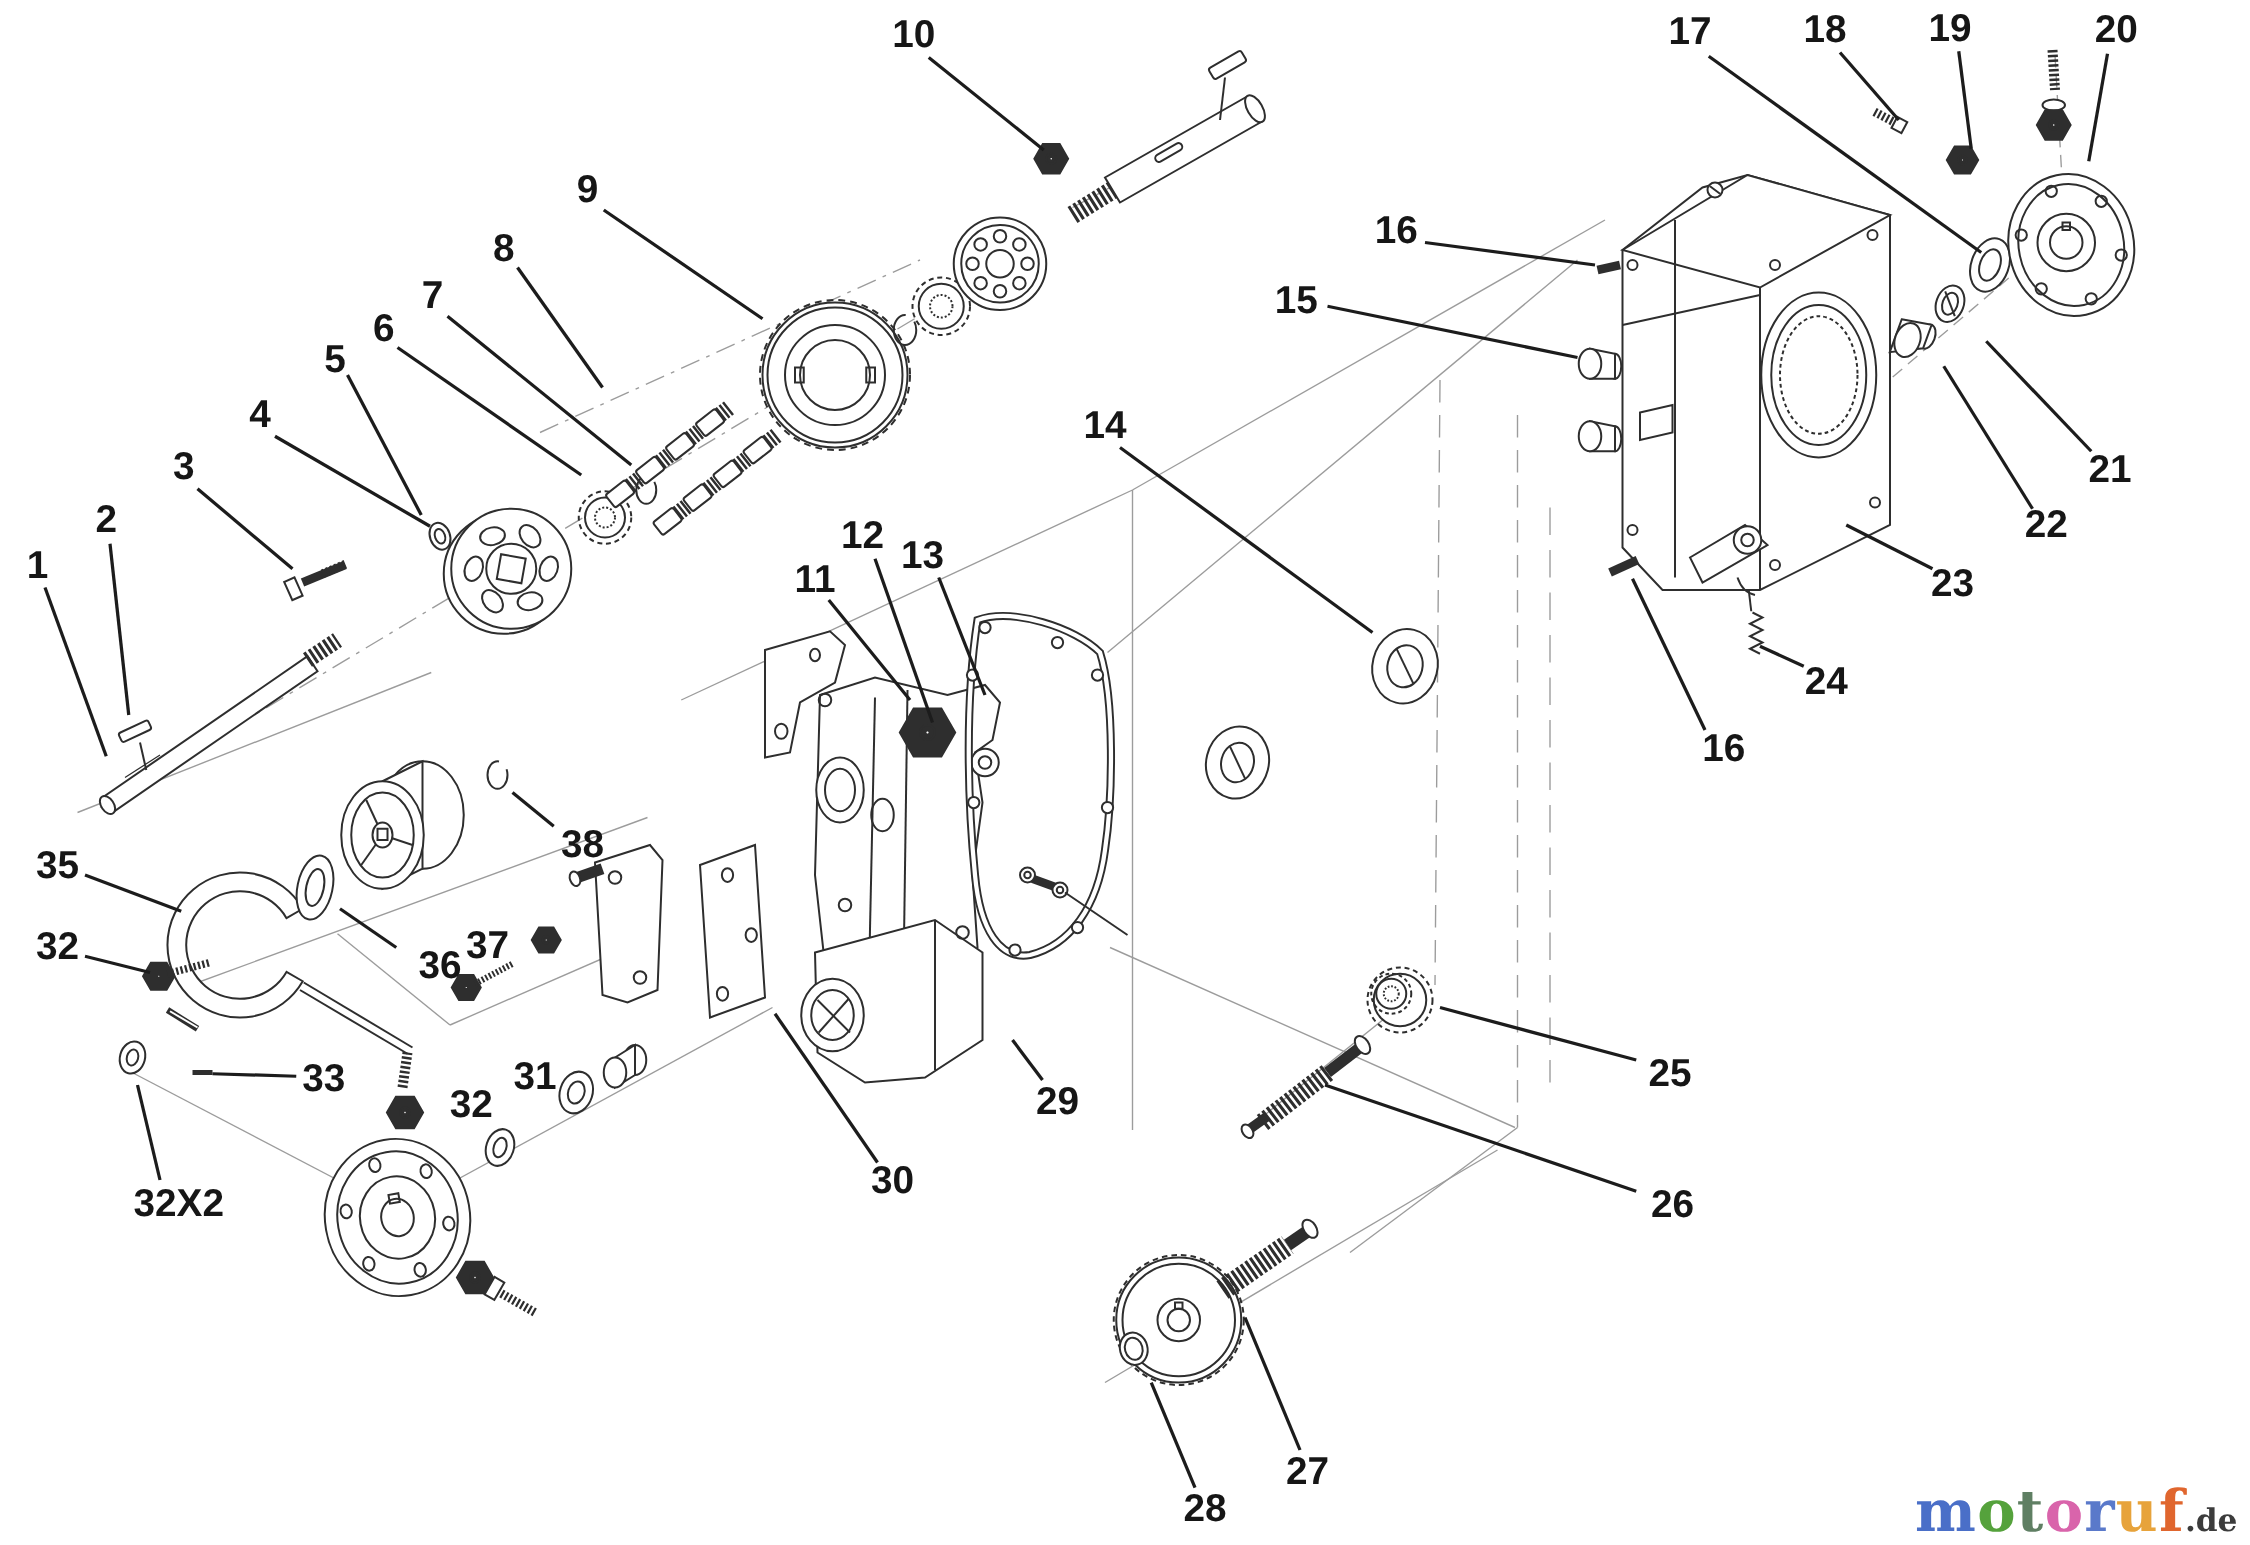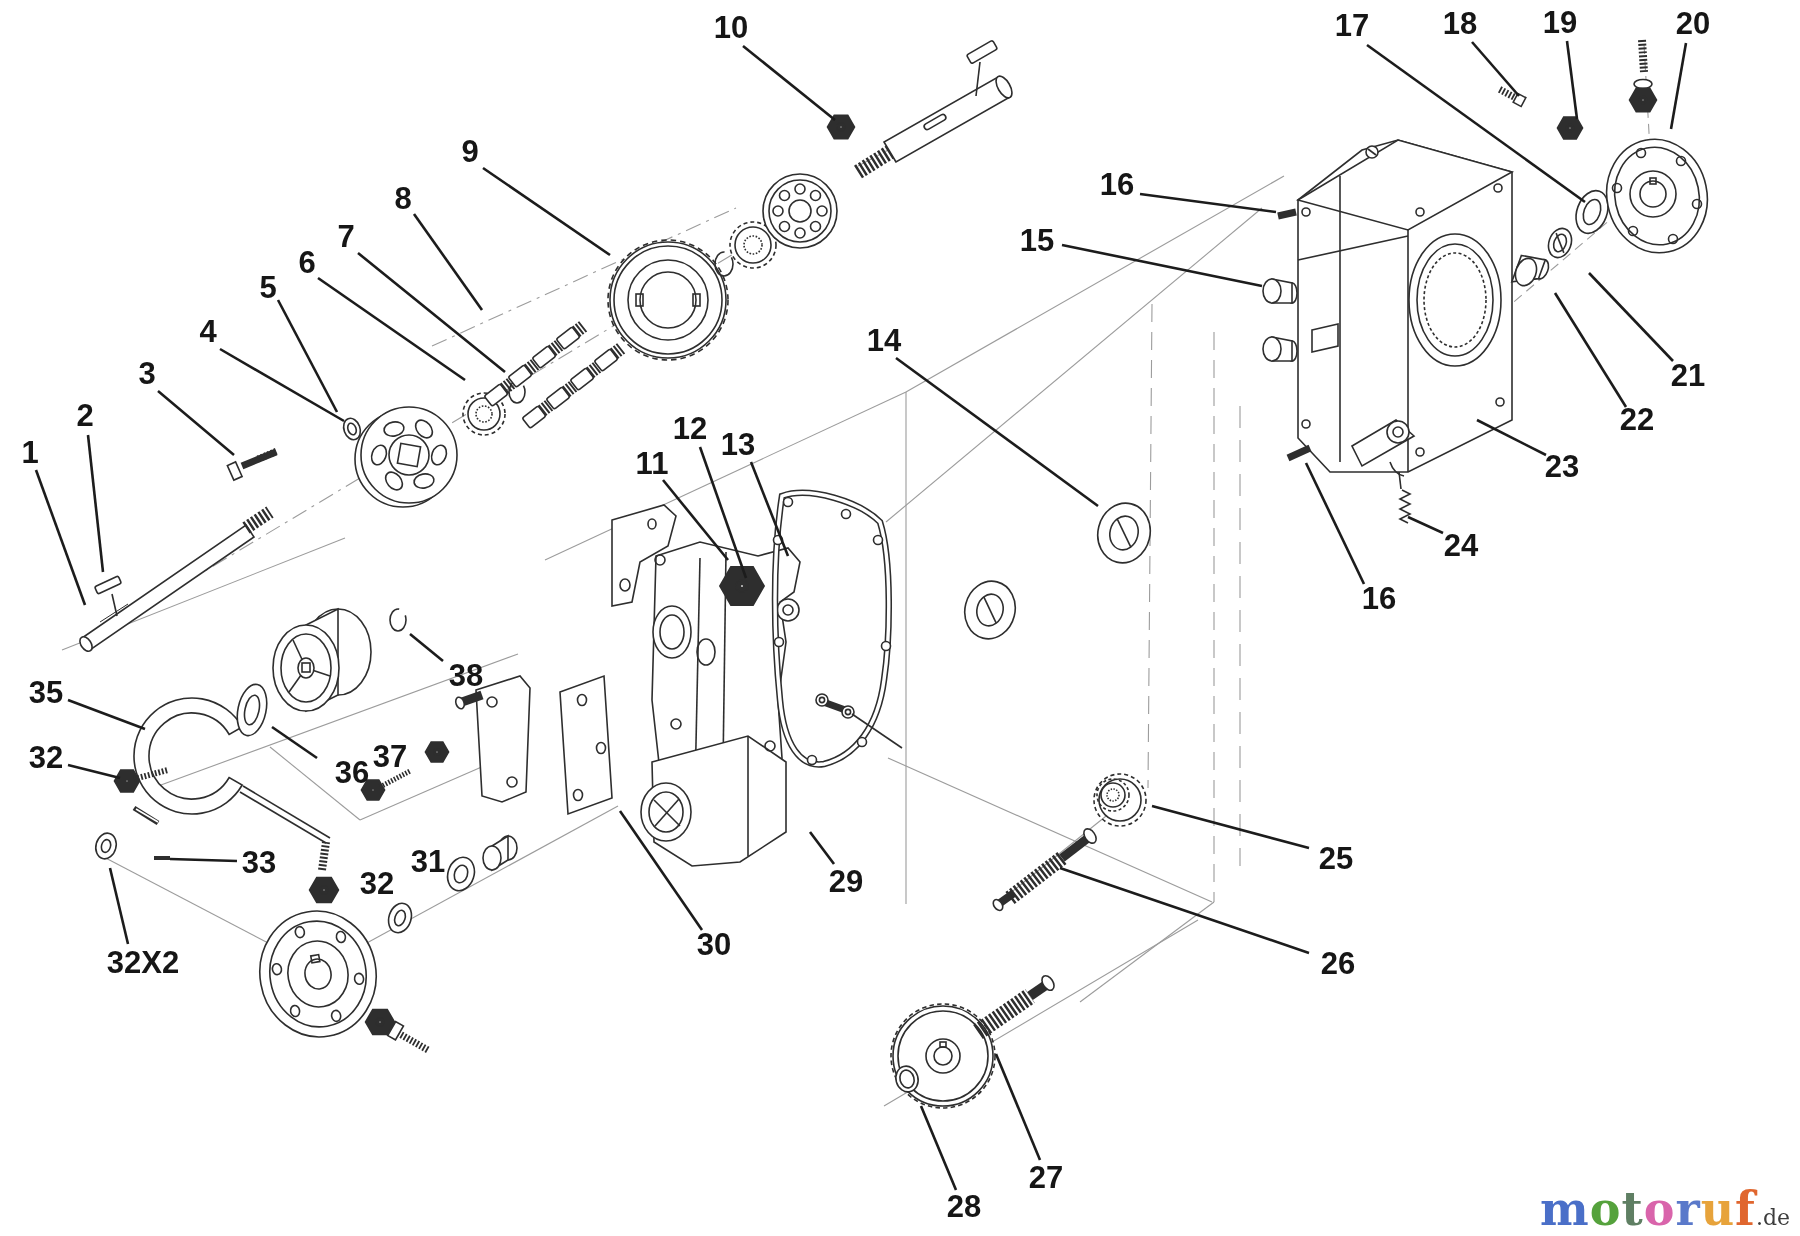--- a/index.html
+++ b/index.html
@@ -3,21 +3,21 @@
 <meta charset="utf-8">
 <style>
   html,body{margin:0;padding:0;background:#fff;}
   #stage{position:relative;width:1800px;height:1236px;background:#ffffff;overflow:hidden;
          font-family:"Liberation Sans",sans-serif;}
   svg{position:absolute;left:0;top:0;}
   .callout-text{font-family:"Liberation Sans",sans-serif;font-weight:bold;font-size:31px;fill:#161616;}
   #watermark{position:absolute;right:10px;bottom:4px;
              font-family:"DejaVu Serif",serif;font-weight:bold;font-size:46px;line-height:1;
              letter-spacing:1px;user-select:none;}
-  #watermark .suffix{font-size:22px;font-weight:normal;letter-spacing:0;}
+  #watermark .suffix{font-size:25px;font-weight:bold;letter-spacing:0;}
   .ink{stroke:#2e2e2e;fill:none;stroke-width:1.6;}
   .inkf{stroke:#2e2e2e;fill:#ffffff;stroke-width:1.6;}
   .thin{stroke:#9c9c9c;fill:none;stroke-width:1.1;}
   .leader{stroke:#1c1c1c;stroke-width:2.6;}
 </style>
 </head>
 <body>
 
 <div id="stage">
 <svg width="1800" height="1236" viewBox="0 0 1800 1236">

